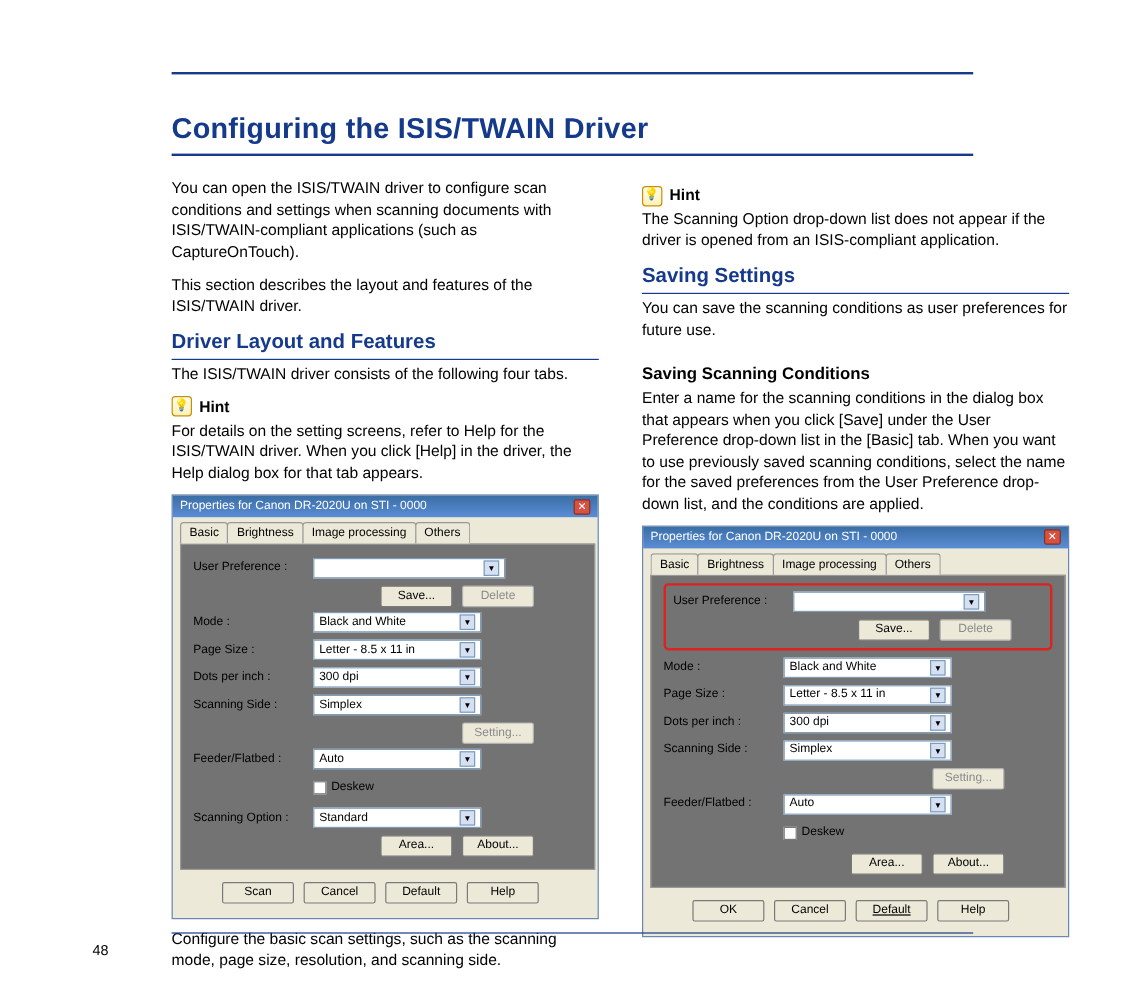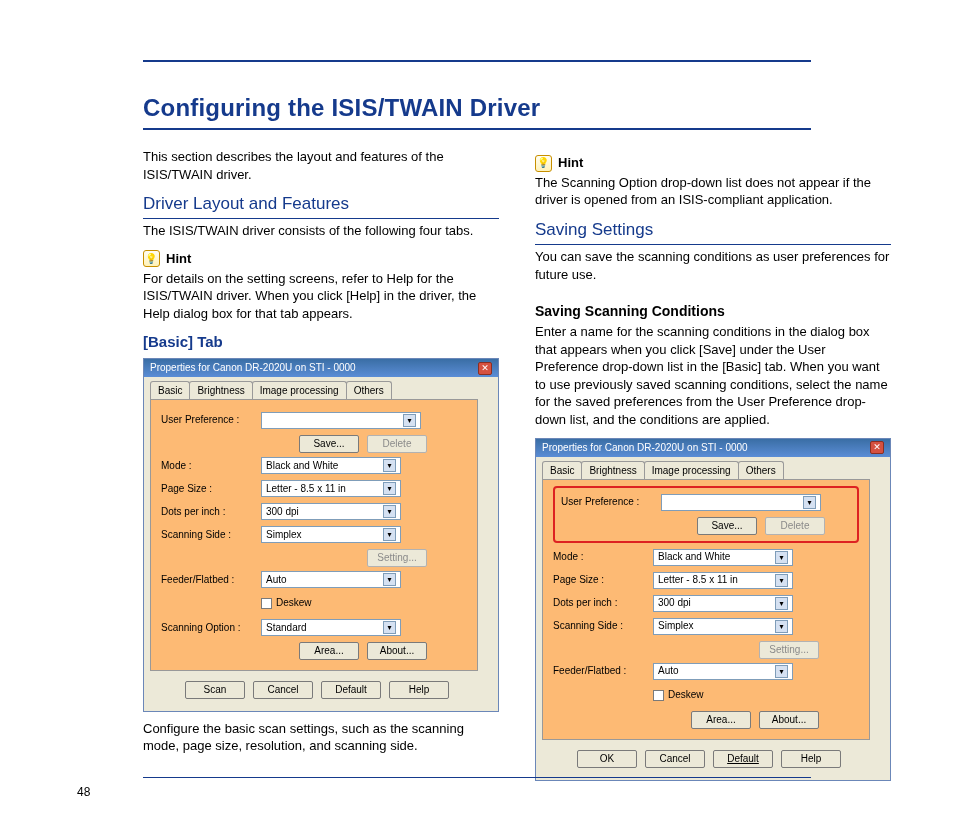--- a/index.html
+++ b/index.html
@@ -26,21 +26,21 @@
   .h1 {
     font-family: Arial, Helvetica, sans-serif;
     font-weight: 900;
     font-size: 24px;
     color: #153a8c;
     margin: 0 0 4px 0;
     letter-spacing: 0.2px;
   }
   .h1-rule { height: 2px; background: #153a8c; margin-bottom: 18px; }
   .h2 {
-    font-weight: 400;
+    font-weight: 700;
     font-size: 17px;
     color: #153a8c;
     margin: 0 0 2px 0;
   }
   .h2-rule { height: 1px; background: #153a8c; margin-bottom: 3px; }
   .h3 {
     font-weight: 700;
     font-size: 15px;
     color: #153a8c;
     margin: 6px 0 6px 0;
@@ -106,23 +106,23 @@
     background: #ece9d8;
     border: 1px solid #999;
     border-bottom: none;
     padding: 2px 7px;
     margin-right: -1px;
     border-radius: 3px 3px 0 0;
     position: relative;
   }
   .tabs .tab.active { background: #ece9d8; z-index: 2; }
   .tab-body, .tab-body-inner {
-    margin: 0 20px 6px 6px;
+    margin: 0 2px 6px 6px;
     border: 1px solid #999;
-    background: #fdba74;
+    background: #737373;
     padding: 10px 10px 6px 10px;
   }
   .field-row {
     display: flex;
     align-items: center;
     margin-bottom: 6px;
   }
   .field-row .fl { width: 100px; font-size: 10px; }
   .field-row .fc { flex: 1; position: relative; }
   .dd {
@@ -178,33 +178,33 @@
 
 <div class="page">
   <div class="top-rule"></div>
 
   <h1 class="h1">Configuring the ISIS/TWAIN Driver</h1>
   <div class="h1-rule"></div>
 
   <div class="cols">
 
     <div class="col">
+      <p>You can open the ISIS/TWAIN driver to configure scan conditions and settings when scanning documents with ISIS/TWAIN-compliant applications (such as CaptureOnTouch).</p>
       <p>This section describes the layout and features of the ISIS/TWAIN driver.</p>
 
       <div class="h2">Driver Layout and Features</div>
       <div class="h2-rule"></div>
       <p>The ISIS/TWAIN driver consists of the following four tabs.</p>
 
       <div class="hint-line">
         <span class="bulb-icon">💡</span>
         <span class="label">Hint</span>
       </div>
       <p>For details on the setting screens, refer to Help for the ISIS/TWAIN driver. When you click [Help] in the driver, the Help dialog box for that tab appears.</p>
 
-      <div class="h3">[Basic] Tab</div>
 
       <div class="dialog">
         <div class="titlebar">
           <span>Properties for Canon DR-2020U on STI - 0000</span>
           <span class="close-btn">✕</span>
         </div>
         <div class="tabs">
           <div class="tab active">Basic</div>
           <div class="tab">Brightness</div>
           <div class="tab">Image processing</div>

